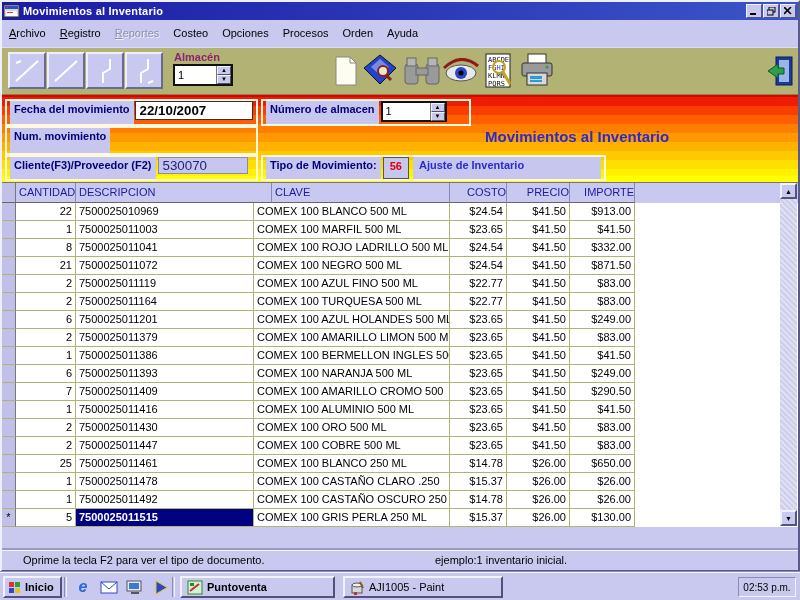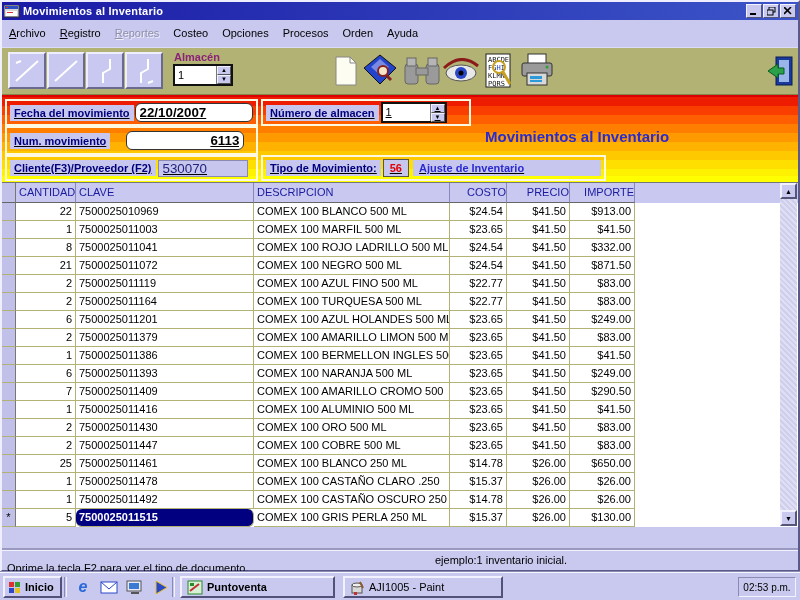--- a/index.html
+++ b/index.html
@@ -37,24 +37,24 @@
   .spin div { flex:1; background:#c9c9ef; border:1px solid; border-color:#f0f0ff #555 #555 #f0f0ff;
     font-size:6px; line-height:7px; text-align:center; color:#000; }
   .redline { height:3px; background:#dd0000; border-top:1px solid #84844c; flex:none; }
 
   
   .formarea { height:85px; position:relative; flex:none;
     background:linear-gradient(180deg,
       #ee1c00 0 9px,#fa3e00 9px 18px,#ff5f00 18px 27px,#ff7e00 27px 36px,
       #ff9900 36px 45px,#ffb200 45px 54px,#ffc900 54px 63px,#ffdf00 63px 72px,
       #fff200 72px 79px,#ffff00 79px 85px); }
-  .fbox { position:absolute; border:2px solid #fdf8e0; display:flex; align-items:center; padding:0 3px;text-decoration:underline; }
+  .fbox { position:absolute; border:2px solid #fdf8e0; display:flex; padding:0 3px; }
   .flabel { background:#c6c6ee; color:#00007d; font-weight:bold; padding:2px 4px; white-space:nowrap; }
   .finput { background:#fff; border:1px solid #333; color:#000; padding:2px 4px; height:19px; }
-  .bold { font-weight:bold;border-radius:6px; }
+  .bold { font-weight:bold; }
   .form-title { position:absolute; left:483px; top:31px; font-size:15px; font-weight:bold; color:#2a2ad0; }
 
   
   .gridwrap { height:344px; background:#fff; position:relative; flex:none; border-top:1px solid #777; }
   .thead, .trow { display:flex; }
   .thead { height:20px; background:#c8c8f0; }
   .thead .tc { color:#1a1aa0; padding:3px 0 0 3px; border-right:1px solid #8989b9; border-bottom:1px solid #666; }
   .trow { height:18px; background:#fff; }
   .trow .tc { border-right:1px solid #b2b275; border-bottom:1px solid #b2b275; padding-top:2px; overflow:hidden; white-space:nowrap; }
   .tc { flex:none; }
@@ -73,21 +73,21 @@
   .vscroll { position:absolute; top:0; right:1px; bottom:0; width:17px;
     background:#cfcfec; background-image:repeating-linear-gradient(45deg,#dedef4 0 2px,#cfcfec 2px 4px); }
   .sbtn { position:absolute; left:0; width:17px; height:16px; background:#c9c9ef;
     border:2px solid; border-color:#f0f0ff #55557a #55557a #f0f0ff;
     display:flex; align-items:center; justify-content:center; font-size:7px; color:#000; }
   .sbtn.up { top:0; } .sbtn.down { bottom:0; }
 
   .belowgrid { flex:1; background:#c9c9ef; }
   .statusbar { height:20px; background:#c9c9ef; border-top:1px solid #f2f2ff; box-shadow:0 -2px 0 #9a9ac0;
     position:relative; flex:none; }
-  .statusbar .sleft { position:absolute; left:5px; top:3px;margin-top:8px; }
+  .statusbar .sleft { position:absolute; left:21px; top:3px; }
   .statusbar .sright { position:absolute; left:433px; top:3px; }
 
   
   .taskbar { position:absolute; left:0; bottom:0; width:800px; height:28px; background:#c9c9ef;
     border-top:1px solid #f6f6ff; box-shadow:0 -1px 0 #8a8ab5; }
   .startbtn { position:absolute; left:3px; top:3px; height:22px; padding:0 6px 0 3px;
     background:#c9c9ef; border:2px solid; border-color:#f2f2ff #51517a #51517a #f2f2ff;
     display:flex; align-items:center; font-weight:bold; }
   .tdivider { position:absolute; top:4px; width:3px; height:20px; border-left:1px solid #8a8ab5; border-right:1px solid #f2f2ff; }
   .qlicon { position:absolute; top:4px; width:22px; height:20px; display:flex; align-items:center; justify-content:center; }
@@ -250,40 +250,39 @@
         <span style="display:flex;width:66px;height:21px;border:2px solid #111;background:#fff;margin-left:2px">
           <span style="flex:1;padding:2px 0 0 3px">1</span>
           <span class="spin">
               <div>▲</div>
               <div>▼</div>
             </span>
         </span>
       </div>
       <div class="fbox" style="left:3px;top:29px;width:253px;height:29px">
         <span class="flabel">Num. movimiento</span>
-        <input class="finput bold" style="width: 118px; text-align: right; margin-left: 16px;" readonly="" value="6113">
       </div>
       <span class="form-title">Movimientos al Inventario</span>
       <div class="fbox" style="left:3px;top:58px;width:253px;height:26px">
         <span class="flabel">Cliente(F3)/Proveedor (F2)</span>
         <input class="finput" style="width: 90px; background: rgb(198, 198, 238); border: 1px solid rgb(138, 138, 181); color: rgb(34, 34, 122); margin-left: 2px; height: 17px;" readonly="" value="530070">
       </div>
       <div class="fbox" style="left:259px;top:58px;width:345px;height:26px">
         <span class="flabel">Tipo de Movimiento:</span>
         <span style="background:#c6c6ee;border:1px solid #555;color:#e00000;font-weight:bold;padding:2px 6px;margin-left:2px">56</span>
         <span style="background:#c6c6ee;color:#2a2ad0;font-weight:bold;padding:2px 6px;margin-left:4px;flex:1">Ajuste de Inventario</span>
       </div>
     </div>
 
     <div class="gridwrap">
       <div class="thead">
         <div class="tc c-sel"></div>
         <div class="tc c-cant hl">CANTIDAD</div>
+        <div class="tc c-desc">DESCRIPCION</div>
         <div class="tc c-clave">CLAVE</div>
-        <div class="tc c-desc">DESCRIPCION</div>
         <div class="tc c-costo hl">COSTO</div>
         <div class="tc c-precio hl">PRECIO</div>
         <div class="tc c-importe hl">IMPORTE</div>
       </div>
       <div>
           <div class="trow">
             <div class="tc c-sel"></div>
             <div class="tc c-cant num">22</div>
             <div class="tc c-clave">7500025010969</div>
             <div class="tc c-desc">COMEX 100 BLANCO 500 ML</div>

